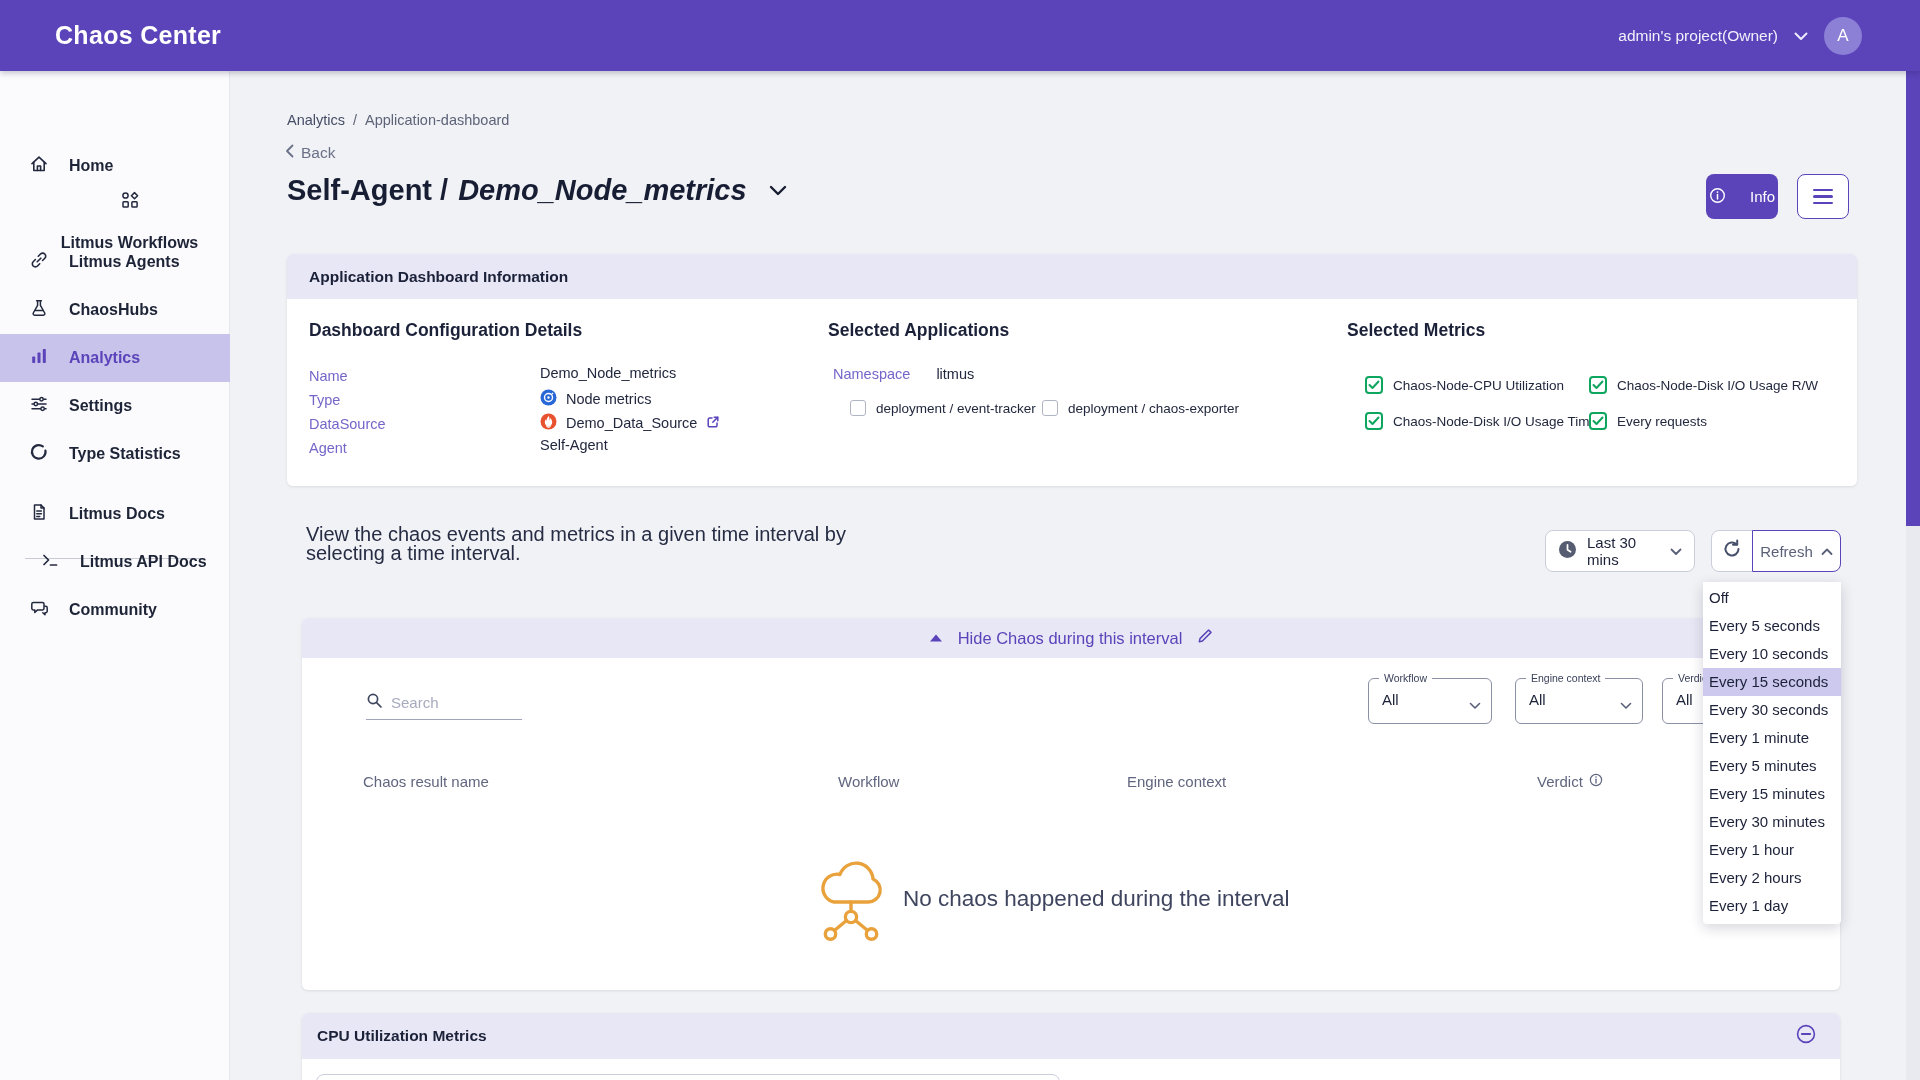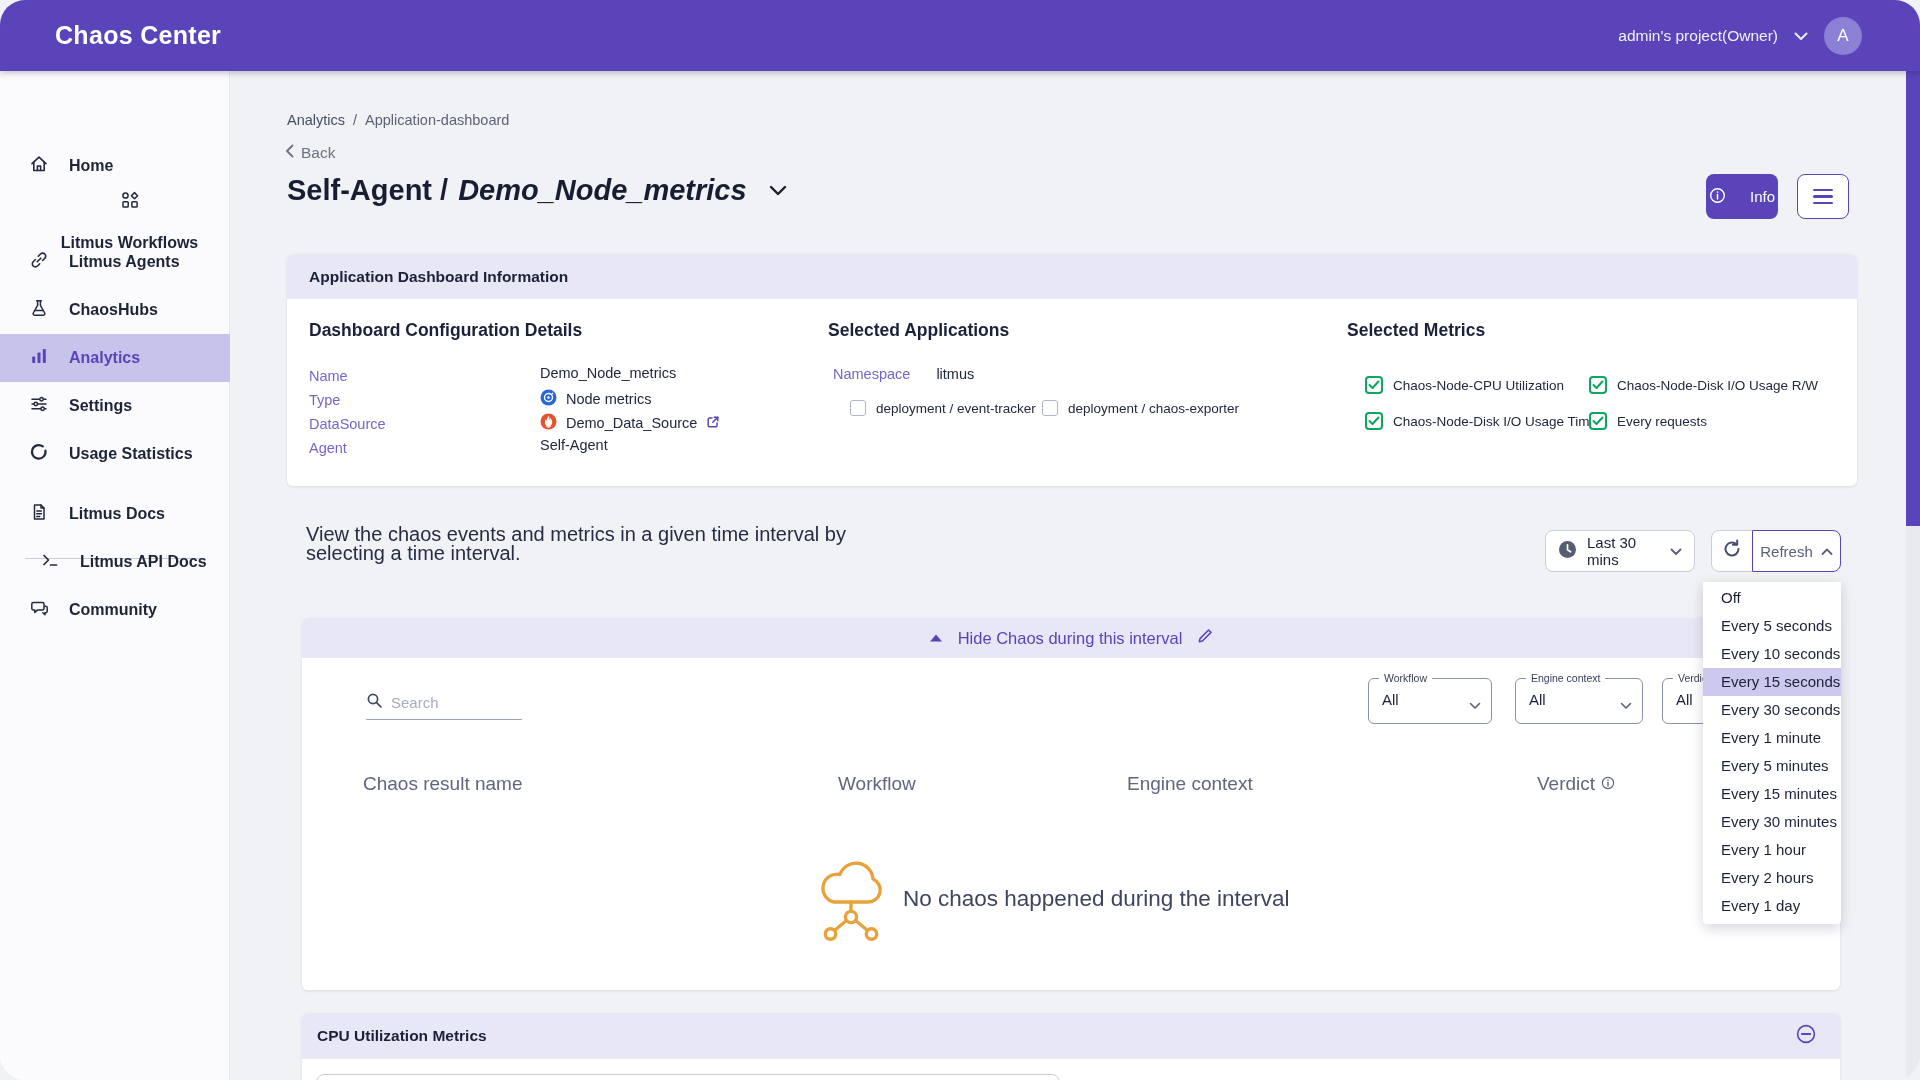--- a/index.html
+++ b/index.html
@@ -1,17 +1,17 @@
 <!DOCTYPE html>
 <html><head>
 <meta charset="utf-8">
 <style>
   * { box-sizing: border-box; margin: 0; padding: 0; }
   body { background:#F1F2F5; font-family:"Liberation Sans", sans-serif; }
-  #app { position:relative; width:1920px; height:1080px; overflow:hidden; background:#F1F2F5;border-radius:25px; }
+  #app { position:relative; width:1920px; height:1080px; overflow:hidden; background:#F1F2F5; }
   .abs { position:absolute; }
 
   
   .topbar { position:absolute; left:0; top:0; width:1920px; height:71px; background:#5B44BA; z-index:50;
             box-shadow:0 2px 6px rgba(20,20,60,.25); }
   .brand { position:absolute; left:55px; top:0; height:71px; display:flex; align-items:center;
            color:#fff; font-size:25px; font-weight:bold; letter-spacing:.3px; }
   .proj-wrap { position:absolute; right:58px; top:0; height:71px; display:flex; align-items:center; gap:16px; }
   .proj-label { color:#F2F0FB; font-size:15.5px; }
   .avatar { width:38px; height:38px; border-radius:50%; background:#8B7FD6; color:#fff; font-size:17px;
@@ -74,42 +74,42 @@
   .refresh-icon-btn { position:absolute; left:1711px; top:530px; width:42px; height:42px; background:#fff;
                       border:1.5px solid #C9CEDA; border-radius:8px 0 0 8px; display:flex; align-items:center;
                       justify-content:center; cursor:pointer; }
   .refresh-btn { position:absolute; left:1752px; top:530px; width:89px; height:42px; background:#fff;
                  border:1.5px solid #5B44BA; border-radius:0 8px 8px 0; display:flex; align-items:center;
                  justify-content:center; gap:8px; cursor:pointer; }
   .refresh-btn .rl { font-size:15px; color:#5A6078; }
 
   .dropdown { position:absolute; left:1703px; top:582px; width:138px; background:#fff; z-index:40;
               box-shadow:0 4px 14px rgba(20,24,60,.18); border-radius:0 0 4px 4px; padding:2px 0 4px 0; }
-  .dropdown li { list-style:none; height:28px; line-height:28px; padding-left:18px; font-size:15px;
+  .dropdown li { list-style:none; height:28px; line-height:28px; padding-left:6px; font-size:15px;
                  color:#1B2138; cursor:pointer; white-space:nowrap; }
   .dropdown li.sel { background:#CCC8EE; }
 
   .toggle-bar { position:absolute; left:0; top:0; width:100%; height:40px; background:#E8E7F5;
                 border-radius:6px 6px 0 0; display:flex; align-items:center; justify-content:center;
                 gap:15px; cursor:pointer; }
   .toggle-bar .tl { font-size:16.5px; color:#5B44BA; font-weight:500; }
 
   .search-wrap { position:absolute; left:64px; top:74px; width:156px; border-bottom:1px solid #9FA5B8;
                  display:flex; align-items:center; gap:8px; padding-bottom:6px; }
   .search-wrap input { border:none; outline:none; background:transparent; font-size:15px; width:118px;
                        color:#333A52; font-family:"Liberation Sans", sans-serif; }
   .search-wrap input::placeholder { color:#A6ABBD; }
 
   .fieldset { position:absolute; height:46px; border:1px solid #8A91A5; border-radius:6px; background:#fff; }
   .fieldset .legend { position:absolute; top:-7px; left:10px; background:#fff; padding:0 5px;
                       font-size:10.5px; color:#394059; }
   .fieldset .fval { position:absolute; left:13px; top:12px; font-size:15px; color:#1B2138; }
   .fieldset .fchev { position:absolute; right:10px; top:17px; }
 
-  .th-cell { position:absolute; top:155px; font-size:19px; color:#60667F; display:flex; align-items:center; gap:6px; }
+  .th-cell { position:absolute; top:155px; font-size:15px; color:#60667F; display:flex; align-items:center; gap:6px; }
 
   .empty-text { position:absolute; left:601px; top:268px; font-size:22.5px; color:#3F455E; }
 
   .chart-box { position:absolute; left:14px; top:61px; width:744px; height:60px; border:1px solid #C9CEDA;
                border-radius:8px; background:#fff; }
 </style>
 </head>
 <body>
 
 <div id="app">
@@ -178,21 +178,21 @@
             <circle cx="12.5" cy="5.2" r="1.7" fill="#FBFBFD"></circle>
             <circle cx="6.8" cy="10" r="1.7" fill="#FBFBFD"></circle>
             <circle cx="13.6" cy="14.8" r="1.7" fill="#FBFBFD"></circle>
           </svg></span>
       <span class="lbl">Settings</span>
     </div>
     <div class="side-item" style="top:359px;">
       <span><svg width="20" height="20" viewBox="0 0 20 20" fill="none" stroke="#23293F" stroke-width="2.2" stroke-linecap="round">
             <path d="M13.8 4.4 a6.8 6.8 0 1 0 2.6 4.1"></path>
           </svg></span>
-      <span class="lbl">Usage Statistics</span>
+      <span class="lbl">Type Statistics</span>
     </div>
     <div class="side-divider"></div>
     <div class="side-item" style="top:419px;">
       <span><svg width="20" height="20" viewBox="0 0 20 20" fill="none" stroke="#23293F" stroke-width="1.5" stroke-linecap="round" stroke-linejoin="round">
             <path d="M5.5 3 h6.5 l3 3 v11 h-9.5 z"></path>
             <path d="M12 3 v3 h3"></path>
             <path d="M7.8 9 h4.6 M7.8 11.8 h4.6 M7.8 14.4 h3"></path>
           </svg></span>
       <span class="lbl">Litmus Docs</span>
     </div>

